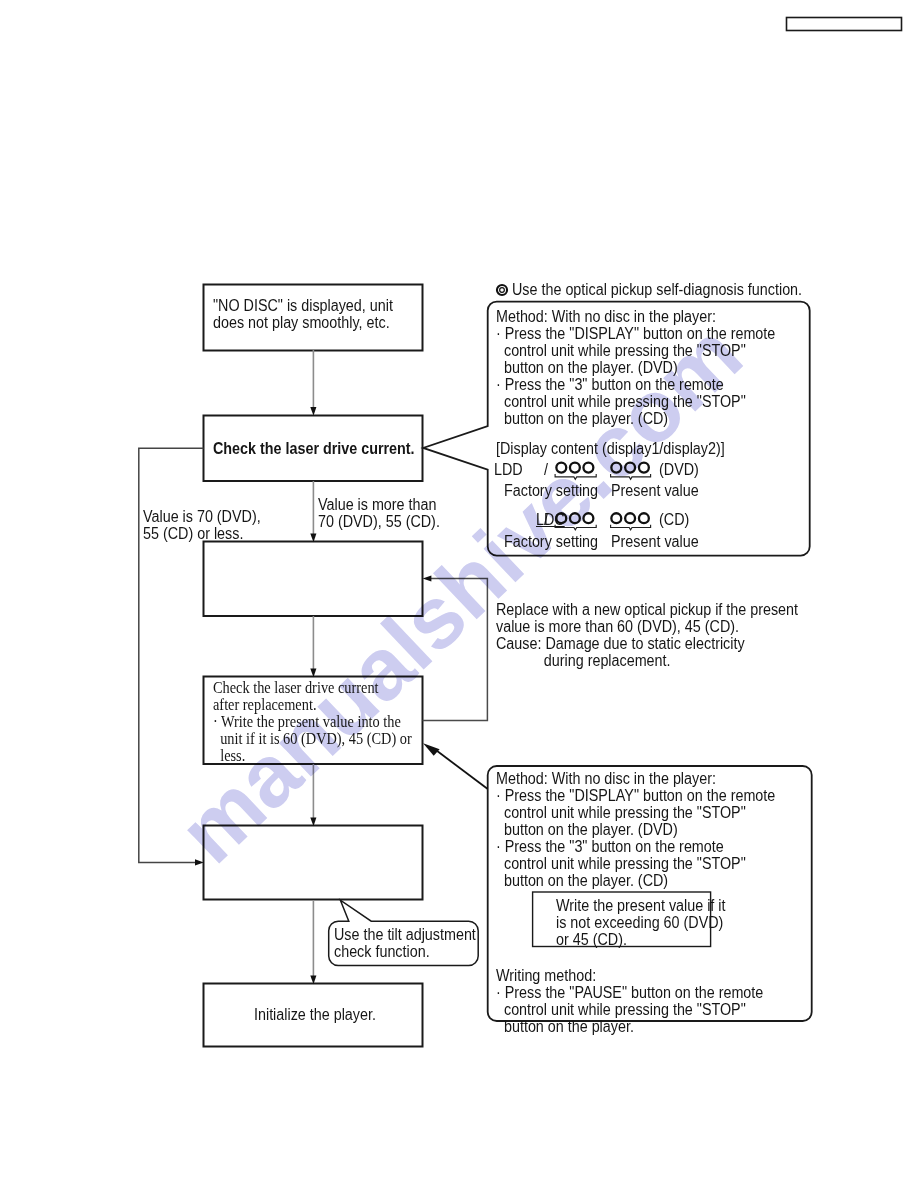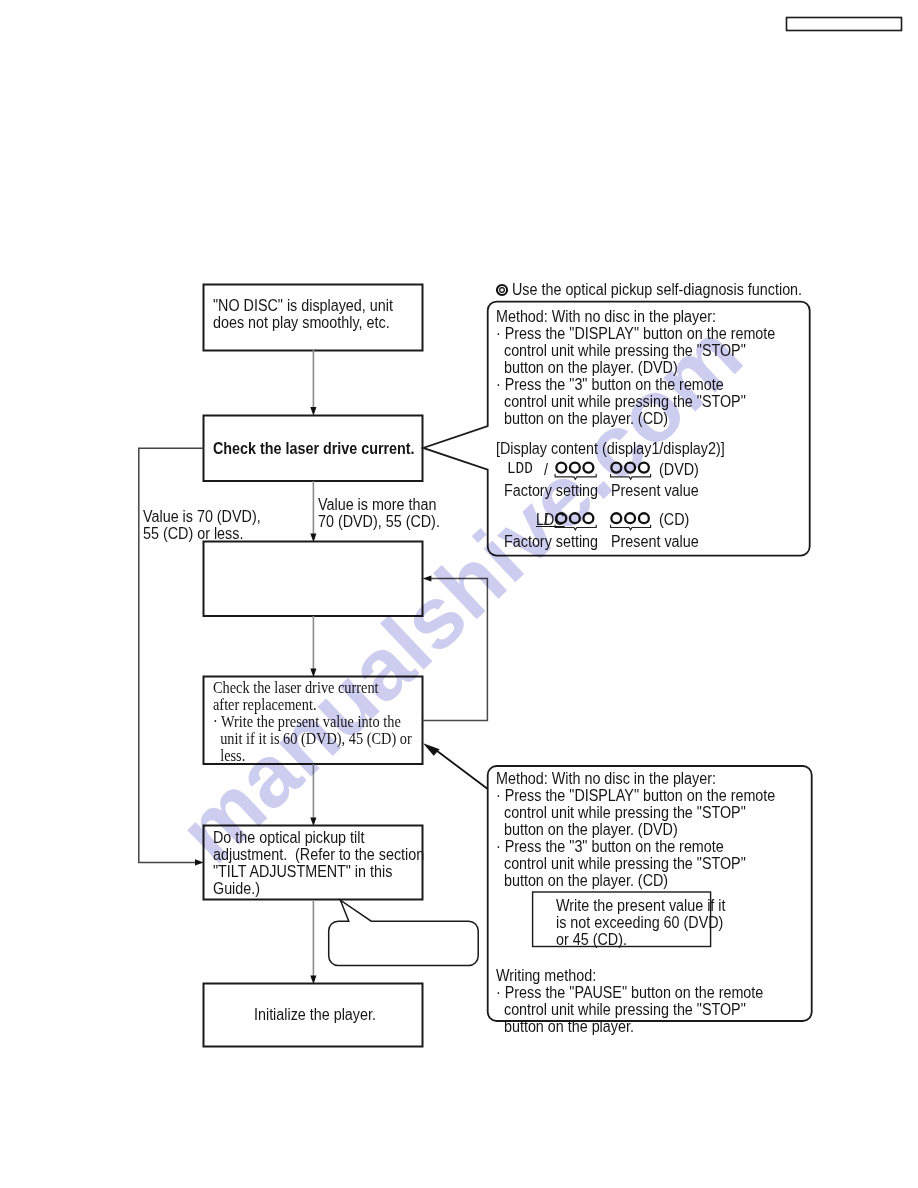--- a/index.html
+++ b/index.html
@@ -81,26 +81,20 @@
 
 
   <div class="txt" style="left:213px;top:679px;font-family:Liberation Serif, serif;">
     <div>Check the laser drive current</div>
       <div>after replacement.</div>
       <div>· Write the present value into the</div>
       <div>  unit if it is 60 (DVD), 45 (CD) or</div>
       <div>  less.</div>
   </div>
 
-  <div class="txt" style="left:213px;top:829px;">
-    <div>Do the optical pickup tilt</div>
-      <div>adjustment.  (Refer to the section</div>
-      <div>"TILT ADJUSTMENT" in this</div>
-      <div>Guide.)</div>
-  </div>
 
   <div class="txt" style="left:254px;top:1006px;">
     <div>Initialize the player.</div>
   </div>
 
   <div class="txt" style="left:143px;top:496px;margin-top:12px;">
     <div>Value is 70 (DVD),</div>
       <div>55 (CD) or less.</div>
   </div>
 
@@ -124,21 +118,21 @@
       <div>  button on the player. (DVD)</div>
       <div>· Press the "3" button on the remote</div>
       <div>  control unit while pressing the "STOP"</div>
       <div>  button on the player. (CD)</div>
   </div>
 
   <div class="txt" style="left:496px;top:440px;">
     <div>[Display content (display1/display2)]</div>
   </div>
 
-  <div class="txt" style="left:507px;top:461px;font-family:Liberation Mono, monospace;">
+  <div class="txt" style="left:494px;top:461px;">
     <div>LDD</div>
   </div>
   <div class="txt" style="left:544px;top:461px;">
       <div>/</div>
     </div>
   <div class="txt" style="left:659px;top:461px;">
     <div>(DVD)</div>
   </div>
   <div class="txt" style="left:504px;top:482px;">
     <div>Factory setting</div>
@@ -187,20 +181,26 @@
       </g>
     </g>
     <g fill="none" stroke="#222" stroke-width="1.15">
       <path d="M555.1 474.1 L555.1 476.9 L573.9 476.9 L575.3 479.3 L576.7 476.9 L596.2 476.9 L596.2 474.1"></path>
       <path d="M610.6 474.1 L610.6 476.9 L629.2 476.9 L630.6 479.3 L632 476.9 L650.6 476.9 L650.6 474.1"></path>
       <path d="M555.1 524.7 L555.1 527.5 L573.9 527.5 L575.3 529.9 L576.7 527.5 L596.2 527.5 L596.2 524.7"></path>
       <path d="M610.6 524.7 L610.6 527.5 L629.2 527.5 L630.6 529.9 L632 527.5 L650.6 527.5 L650.6 524.7"></path>
     </g>
   </svg>
 
+  <div class="txt" style="left:496px;top:601px;">
+    <div>Replace with a new optical pickup if the present</div>
+      <div>value is more than 60 (DVD), 45 (CD).</div>
+      <div>Cause: Damage due to static electricity</div>
+      <div>            during replacement.</div>
+  </div>
 
   <div class="txt" style="left:496px;top:770px;">
     <div>Method: With no disc in the player:</div>
       <div>· Press the "DISPLAY" button on the remote</div>
       <div>  control unit while pressing the "STOP"</div>
       <div>  button on the player. (DVD)</div>
       <div>· Press the "3" button on the remote</div>
       <div>  control unit while pressing the "STOP"</div>
       <div>  button on the player. (CD)</div>
   </div>
@@ -211,14 +211,18 @@
       <div>or 45 (CD).</div>
   </div>
 
   <div class="txt" style="left:496px;top:951px;margin-top:16px;">
     <div>Writing method:</div>
       <div>· Press the "PAUSE" button on the remote</div>
       <div>  control unit while pressing the "STOP"</div>
       <div>  button on the player.</div>
   </div>
 
+  <div class="txt" style="left:334px;top:926px;">
+    <div>Use the tilt adjustment</div>
+      <div>check function.</div>
+  </div>
 
 </div>
 
 </body></html>

